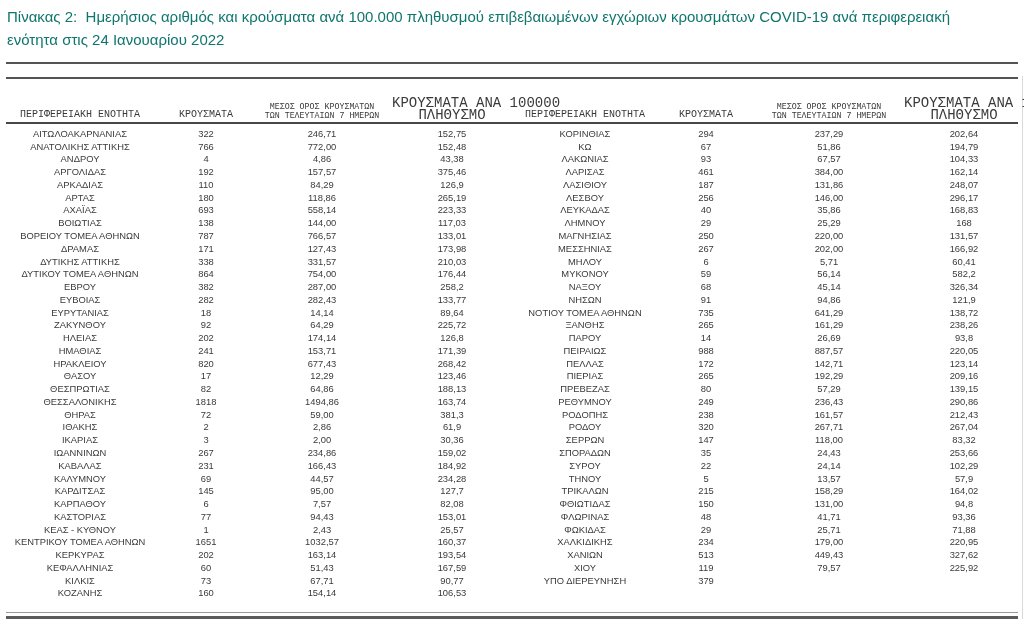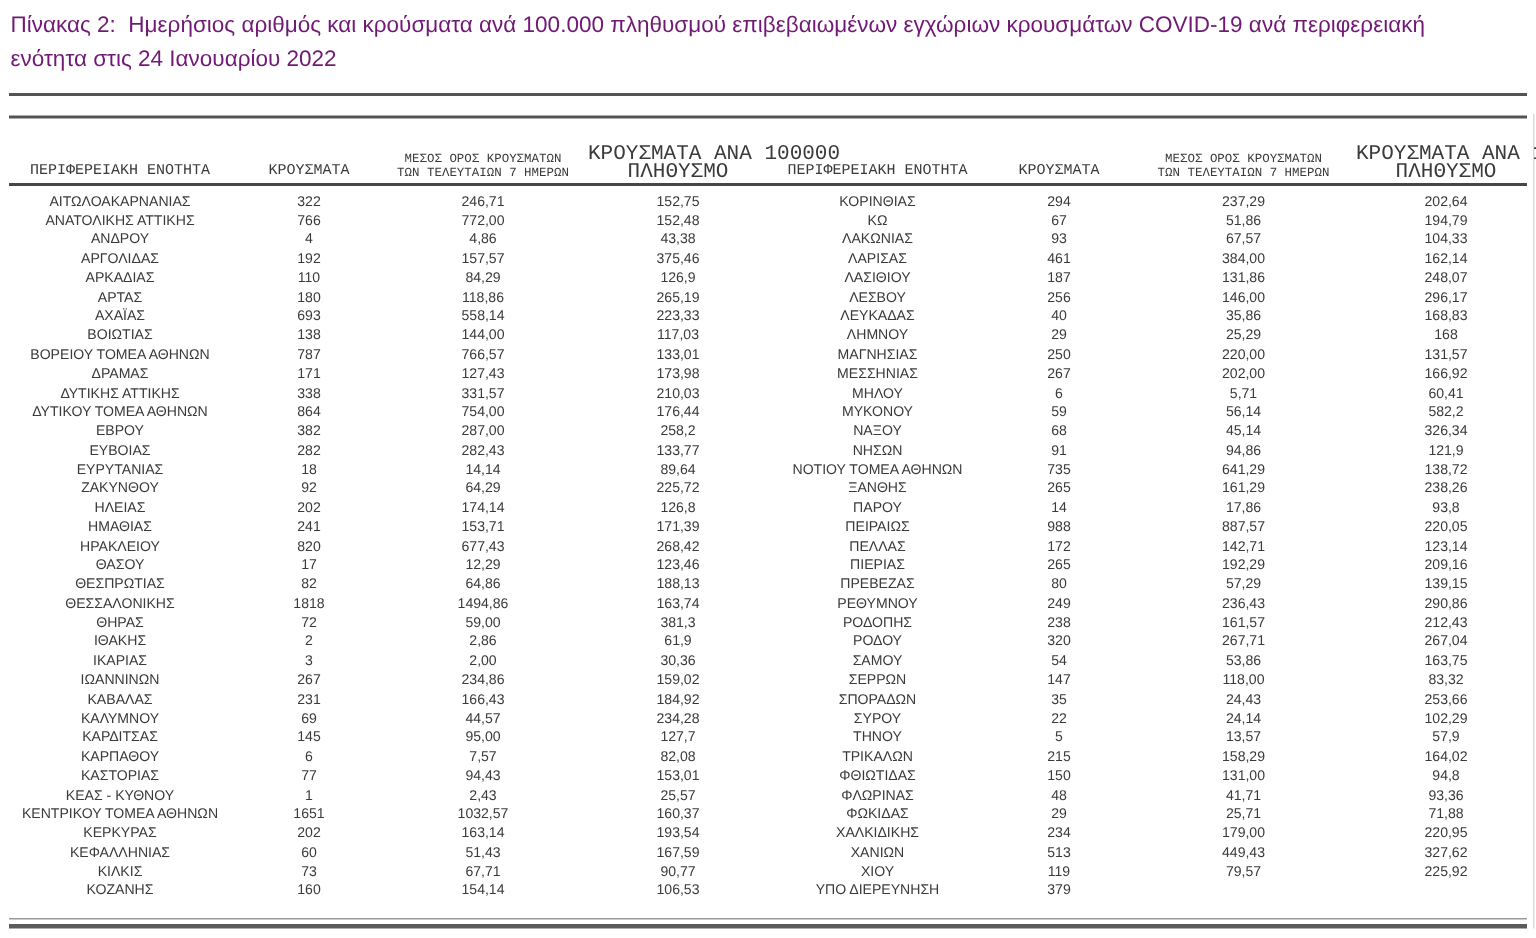--- a/index.html
+++ b/index.html
@@ -6,21 +6,21 @@
   body {
     width:1024px; height:625px; background:#ffffff;
     font-family:"Liberation Sans", sans-serif;
     -webkit-font-smoothing:antialiased;
   }
   .page { position:relative; width:1024px; height:625px; background:#ffffff; overflow:hidden; }
 
   
   .title {
     position:absolute; left:7px; top:5px; width:1012px;
-    font-size:15px; line-height:23px; color:#701a75;
+    font-size:15px; line-height:23px; color:#0f766e;
     white-space:pre-wrap;
   }
 
   
   .rule { position:absolute; left:6px; width:1012px; }
   .rule-a { top:62px; height:2px; background:#545454; }
   .rule-b { top:77px; height:2px; background:#545454; }
   .rule-header { top:122px; height:2px; background:#474747; }
   .rule-bottom-thin { top:612px; height:1px; background:#999999; }
   .rule-bottom-thick { top:616px; height:3px; background:#5b5b5b; }
@@ -412,21 +412,21 @@
         </div>
         <div class="trow">
           <div class="tcell c0">ΞΑΝΘΗΣ</div>
           <div class="tcell c1">265</div>
           <div class="tcell c2">161,29</div>
           <div class="tcell c3">238,26</div>
         </div>
         <div class="trow">
           <div class="tcell c0">ΠΑΡΟΥ</div>
           <div class="tcell c1">14</div>
-          <div class="tcell c2">17,86</div>
+          <div class="tcell c2">26,69</div>
           <div class="tcell c3">93,8</div>
         </div>
         <div class="trow">
           <div class="tcell c0">ΠΕΙΡΑΙΩΣ</div>
           <div class="tcell c1">988</div>
           <div class="tcell c2">887,57</div>
           <div class="tcell c3">220,05</div>
         </div>
         <div class="trow">
           <div class="tcell c0">ΠΕΛΛΑΣ</div>
@@ -458,26 +458,20 @@
           <div class="tcell c2">161,57</div>
           <div class="tcell c3">212,43</div>
         </div>
         <div class="trow">
           <div class="tcell c0">ΡΟΔΟΥ</div>
           <div class="tcell c1">320</div>
           <div class="tcell c2">267,71</div>
           <div class="tcell c3">267,04</div>
         </div>
         <div class="trow">
-          <div class="tcell c0">ΣΑΜΟΥ</div>
-          <div class="tcell c1">54</div>
-          <div class="tcell c2">53,86</div>
-          <div class="tcell c3">163,75</div>
-        </div>
-        <div class="trow">
           <div class="tcell c0">ΣΕΡΡΩΝ</div>
           <div class="tcell c1">147</div>
           <div class="tcell c2">118,00</div>
           <div class="tcell c3">83,32</div>
         </div>
         <div class="trow">
           <div class="tcell c0">ΣΠΟΡΑΔΩΝ</div>
           <div class="tcell c1">35</div>
           <div class="tcell c2">24,43</div>
           <div class="tcell c3">253,66</div>

